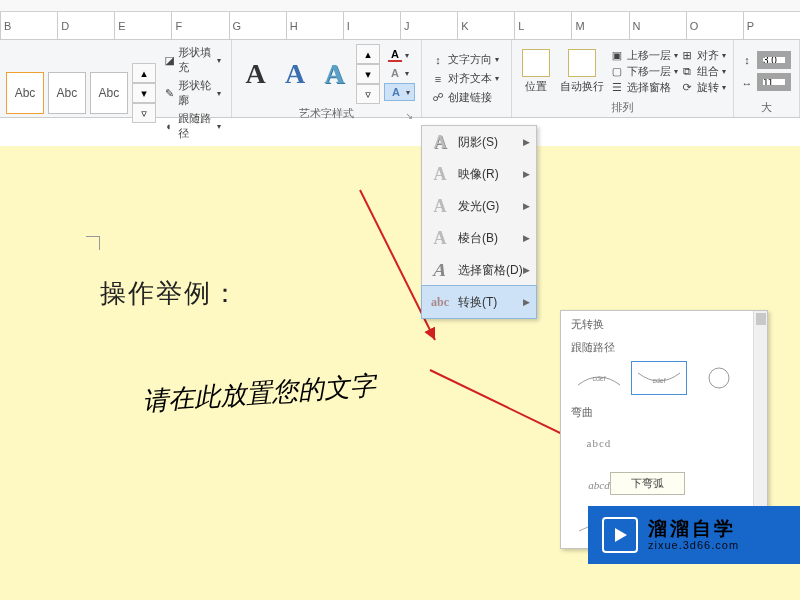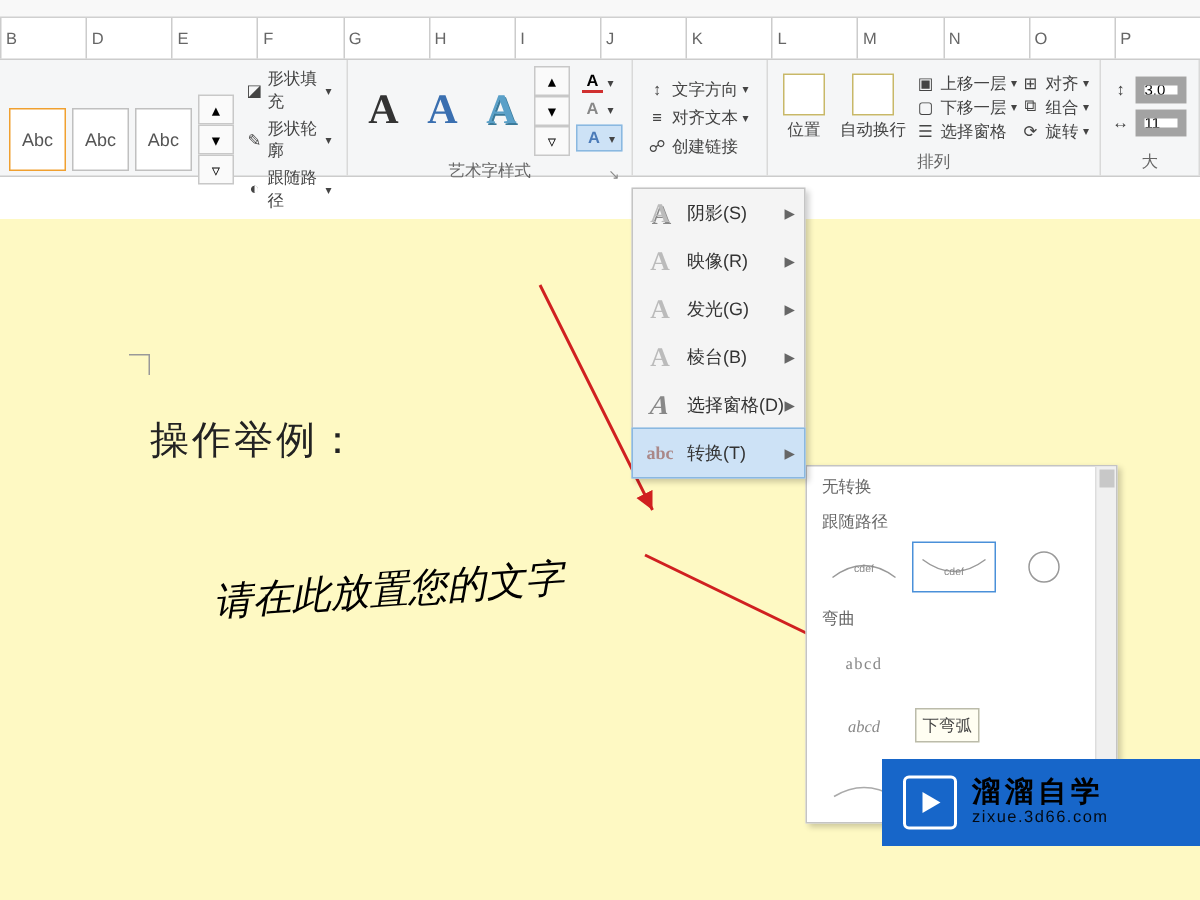--- a/index.html
+++ b/index.html
@@ -37,26 +37,26 @@
 .mini-list { font-size: 11px; color: #444; display: flex; flex-direction: column; gap: 1px; }
 .mini-list-row { display: flex; align-items: center; gap: 3px; white-space: nowrap; }
 .num-inp { width: 34px; height: 18px; border: 6px solid #a3a3a3; font-size: 10px; padding-left: 0; }
 
 .dropdown { position: absolute; left: 421px; top: 125px; width: 116px; background: #f4f4f4; border: 1px solid #c4c4c4; box-shadow: 2px 2px 4px rgba(0,0,0,.2); z-index: 5; }
 .dd-item { display: flex; align-items: center; gap: 8px; padding: 6px 8px; font-size: 12px; color: #333; position: relative; }
 .dd-item.hl { background: #cde2f6; border: 1px solid #8ab8e0; margin: -1px; }
 .dd-icon { width: 20px; height: 20px; display: flex; align-items: center; justify-content: center; font-family: "Times New Roman", serif; font-size: 18px; font-weight: bold; }
 .dd-arrow { position: absolute; right: 6px; font-size: 9px; color: #666; }
 
-.submenu { position: absolute; left: 537px; top: 310px; width: 208px; background: #fff; border: 1px solid #c4c4c4; box-shadow: 2px 2px 4px rgba(0,0,0,.2); z-index: 4; }
+.submenu { position: absolute; left: 560px; top: 310px; width: 208px; background: #fff; border: 1px solid #c4c4c4; box-shadow: 2px 2px 4px rgba(0,0,0,.2); z-index: 4; }
 .sub-head { font-size: 11px; color: #666; padding: 6px 10px 2px; }
 .sub-row { display: flex; gap: 4px; padding: 4px 10px; flex-wrap: wrap; }
 .sub-sample { width: 56px; height: 34px; border: 1px solid transparent; display: flex; align-items: center; justify-content: center; font-size: 9px; color: #888; font-family: "Times New Roman", serif; }
 .sub-sample.sel { border: 1px solid #4a90d9; }
-.sub-tooltip { position: absolute; left: 610px; top: 472px; background: #fffef2; border: 1px solid #bba; padding: 3px 4px; font-size: 11px; color: #444; z-index: 6; }
+.sub-tooltip { position: absolute; left: 610px; top: 472px; background: #fffef2; border: 1px solid #bba; padding: 3px 20px; font-size: 11px; color: #444; z-index: 6; }
 .sub-scroll { position: absolute; right: 0; top: 0; width: 14px; height: 100%; background: #f0f0f0; border-left: 1px solid #ddd; }
 .sub-scroll .thumb { width: 10px; height: 12px; background: #c8c8c8; margin: 2px auto; }
 
 .doc-area { position: absolute; left: 0; top: 146px; right: 0; bottom: 0; background: #fef9c3; }
 .doc-corner { position: absolute; left: 86px; top: 90px; width: 14px; height: 14px; border-left: 1px solid #999; border-bottom: 1px solid #999; transform: rotate(180deg); }
 .doc-sample-title { position: absolute; left: 100px; top: 130px; font-size: 26px; color: #222; letter-spacing: 2px; }
 .doc-sample-curved { position: absolute; left: 142px; top: 230px; font-size: 26px; color: #000; transform: rotate(-4deg); font-style: italic; }
 
 .arrow { position: absolute; z-index: 3; pointer-events: none; }
 

